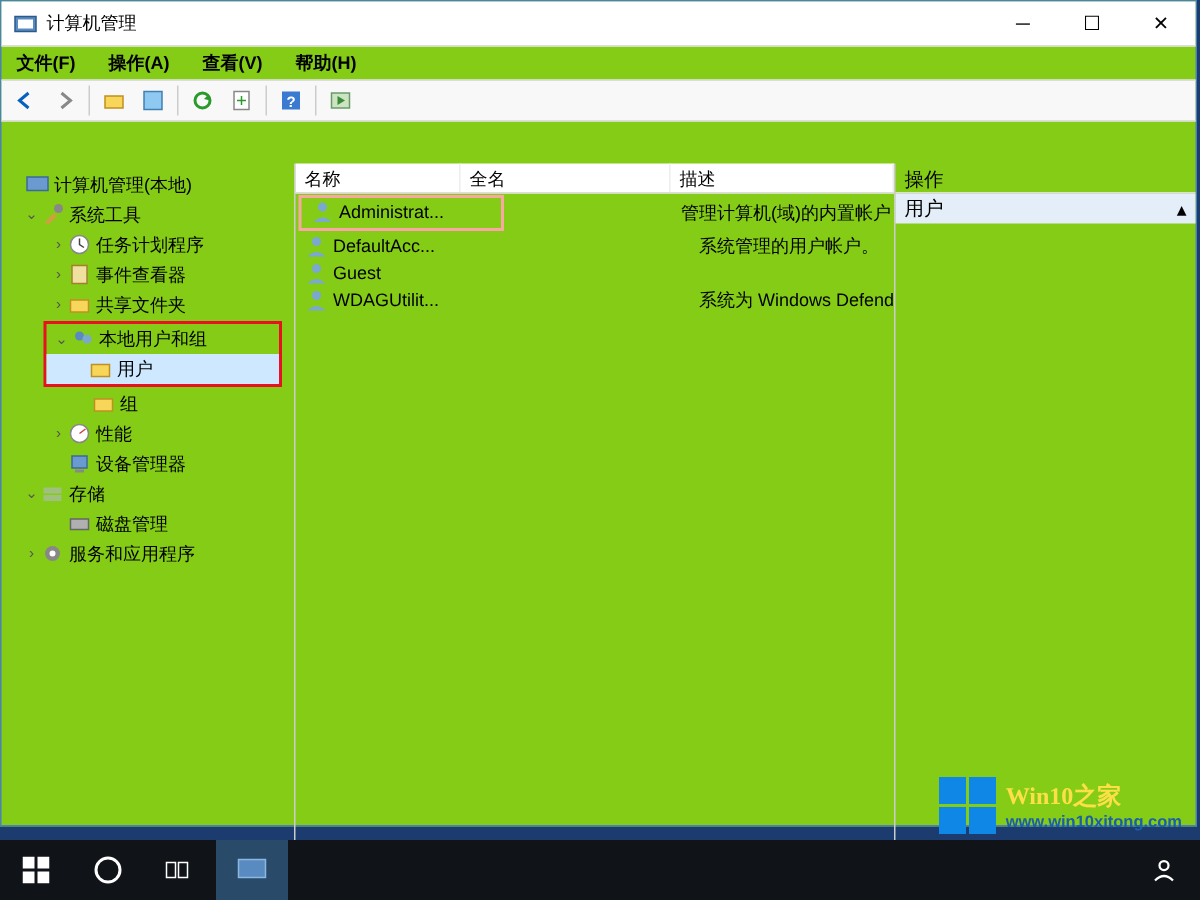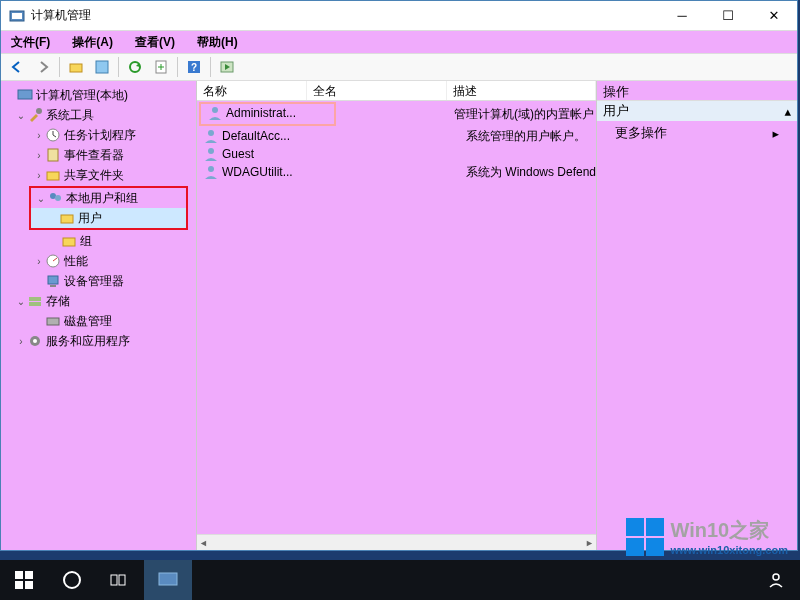--- a/index.html
+++ b/index.html
@@ -1,33 +1,33 @@
 <!DOCTYPE html>
 <html><head>
 <meta charset="utf-8">
 <style>
 * { box-sizing: border-box; margin: 0; padding: 0; font-family: "Microsoft YaHei", "Segoe UI", sans-serif; }
 body { background: #1c3b6e; width: 800px; height: 600px; overflow: hidden; position: relative; }
 
-.window { position: absolute; top: 0; left: 0; width: 798px; height: 551px; background: #f0abfc; border: 1px solid #4a82b5; }
+.window { position: absolute; top: 0; left: 0; width: 798px; height: 551px; background: #84cc16; border: 1px solid #4a82b5; }
 
 .titlebar { height: 30px; background: #fff; display: flex; align-items: center; padding: 0 8px; border-bottom: 1px solid #ddd; }
 .titlebar .icon { width: 16px; height: 16px; margin-right: 6px; }
 .titlebar .title { flex: 1; font-size: 12px; }
 .winbtns { display: flex; margin-right: -8px; }
 .winbtn { width: 46px; height: 30px; display: flex; align-items: center; justify-content: center; font-size: 13px; }
 
 .menubar { height: 22px; display: flex; align-items: center; padding: 0 6px; font-size: 12px; gap: 14px; }
 .menuitem { padding: 2px 4px; font-weight: bold; }
 
 .toolbar { height: 28px; border-top: 1px solid #ddd; border-bottom: 1px solid #ddd; display: flex; align-items: center; padding: 0 4px; gap: 2px; background: #f8f8f8; }
 .tbtn { width: 24px; height: 24px; display: flex; align-items: center; justify-content: center; border: 1px solid transparent; }
 .tsep { width: 1px; height: 20px; background: #ccc; margin: 0 2px; }
 
-.body { display: flex; height: calc(100% - 80px); }
+.body { display: flex; height: calc(100% - 80px); margin-top: 28px; }
 
 .tree { width: 196px; border-right: 1px solid #ccc; padding: 4px 2px; font-size: 12px; overflow: hidden; }
 .tree-row { display: flex; align-items: center; height: 20px; padding-left: 4px; cursor: default; white-space: nowrap; }
 .tree-row .exp { width: 12px; text-align: center; color: #555; font-size: 10px; }
 .tree-row .ticon { width: 16px; height: 16px; margin-right: 3px; display:inline-flex; align-items:center; justify-content:center; }
 .tree-row.selected { background: #cde8ff; }
 .hl-red { border: 2px solid #e81123; }
 
 .center { flex: 1; display: flex; flex-direction: column; border-right: 1px solid #ccc; }
 .listhdr { display: flex; height: 20px; border-bottom: 1px solid #ddd; font-size: 12px; background: #fff; }
@@ -42,21 +42,21 @@
 .actions-hdr { padding: 2px 6px; border-bottom: 1px solid #ddd; height: 20px; }
 .actions-sec { background: #e4eef9; padding: 2px 6px; display: flex; justify-content: space-between; align-items: center; height: 20px; }
 .actions-item { padding: 3px 18px; display: flex; justify-content: space-between; align-items: center; }
 
 .taskbar { position: absolute; bottom: 0; left: 0; width: 800px; height: 40px; background: #101318; display: flex; align-items: center; }
 .tb-item { width: 48px; height: 40px; display: flex; align-items: center; justify-content: center; color: #fff; }
 
 .watermark { position: absolute; right: 12px; bottom: 44px; text-align: left; color: #0f6ab5; display:flex; align-items:center; gap:6px;}
 .watermark .wmlogo { display:grid; grid-template-columns: 18px 18px; grid-template-rows: 18px 18px; gap:2px;}
 .watermark .sq { background:#0f87e6;}
-.watermark .txt1 { font-size: 20px; font-weight: 600; color:#a3a3a3;}
+.watermark .txt1 { font-size: 16px; font-weight: 600; color:#fde047;font-family:Liberation Serif, serif;}
 .watermark .txt2 { font-size: 11px; color:#1a5fa8;font-weight:bold;}
 
 svg { display:block; }
 </style>
 </head>
 <body>
 
 <div class="window">
 
   <div class="titlebar">
@@ -319,24 +319,20 @@
           <span>►</span>
         </div>
     </div>
 
     <div class="actions">
       <div class="actions-hdr">操作</div>
       <div class="actions-sec">
         <span>用户</span>
         <span>▴</span>
       </div>
-      <div class="actions-item">
-        <span>更多操作</span>
-        <span>▸</span>
-      </div>
     </div>
   </div>
 </div>
 
 <div class="watermark">
   <div class="wmlogo">
     <div class="sq"></div>
       <div class="sq"></div>
       <div class="sq"></div>
       <div class="sq"></div>

